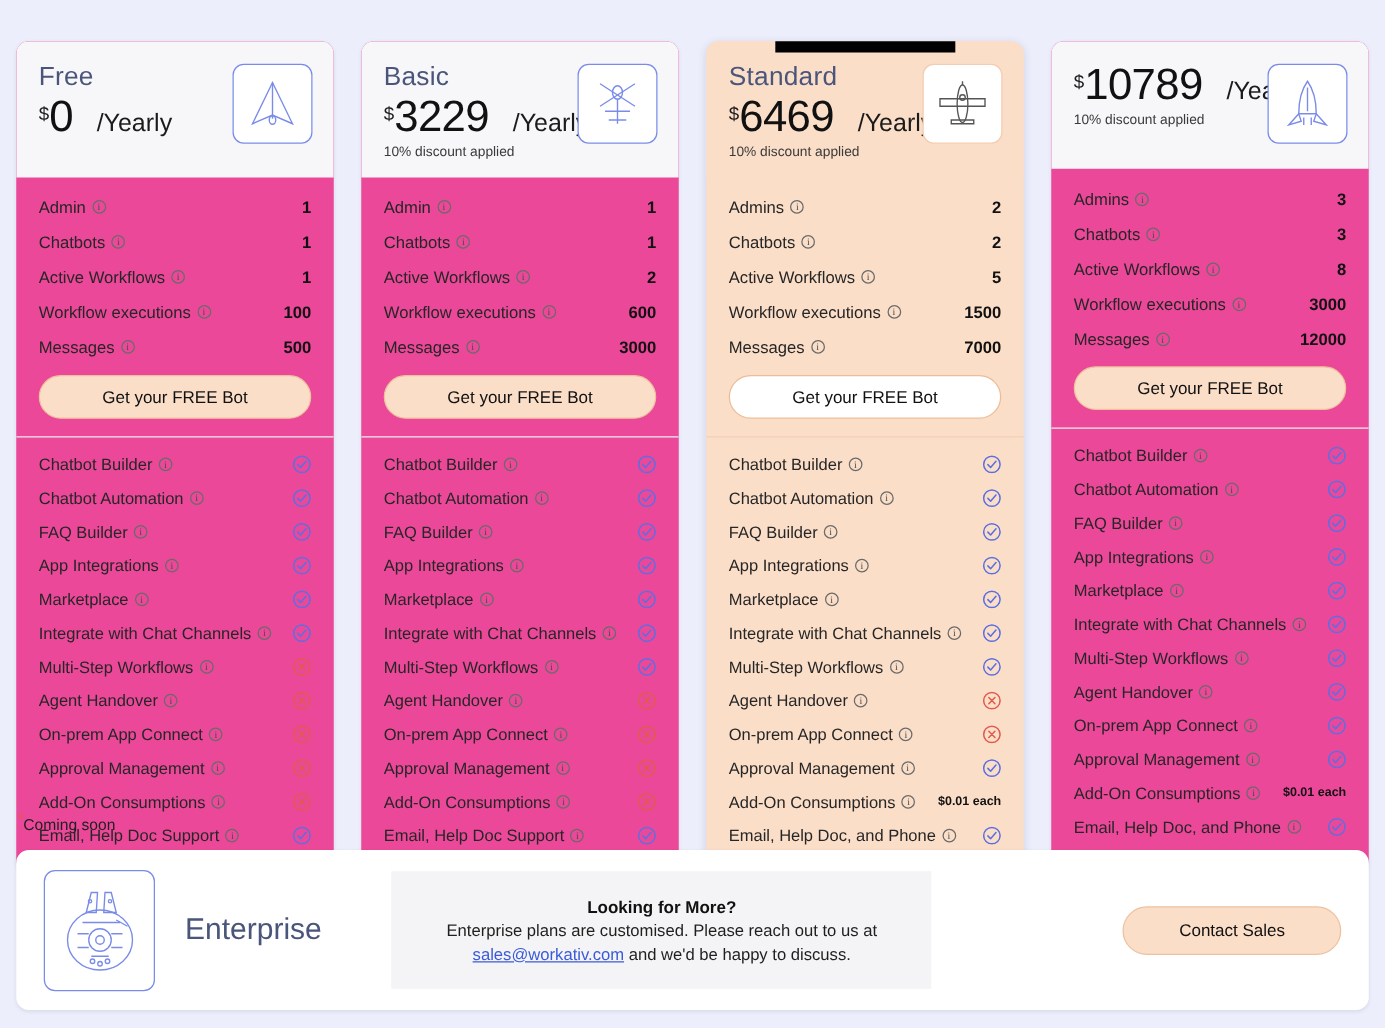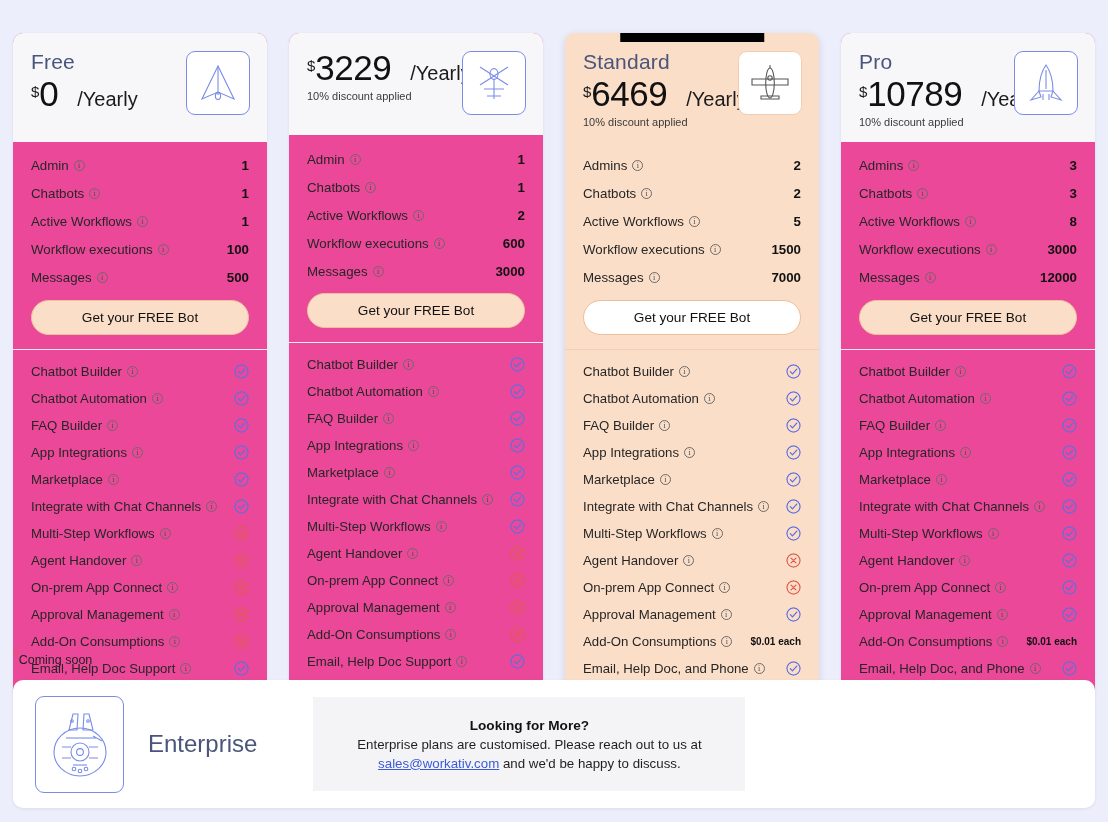--- a/index.html
+++ b/index.html
@@ -368,20 +368,21 @@
               <svg class="ico-check" viewBox="0 0 16 16" fill="none" stroke="#5b6fe0" stroke-width="1.3">
       <circle cx="8" cy="8" r="7"></circle>
                 <path d="M4.6 8.2 L6.9 10.6 L11.5 5.4" stroke-linecap="round" stroke-linejoin="round"></path>
               </svg>
             </span>
       </div>
         </div>
       </div>
       <div class="card">
         <div class="head">
+      <div class="plan-name">Basic</div>
       <div class="price-line">
         <span class="cur">$</span>
             <span class="amt">3229</span>
             <span class="per">/Yearly</span>
       </div>
       <div class="disc">10% discount applied</div>
       <div class="plan-icon">
             <svg width="44" height="44" viewBox="0 0 44 44" fill="none" stroke="#7a8ce8" stroke-width="1.1">
               <ellipse cx="22" cy="13" rx="4" ry="5.4"></ellipse>
               <path d="M8 6 L36 24"></path>
@@ -778,21 +779,20 @@
               <svg class="ico-check" viewBox="0 0 16 16" fill="none" stroke="#5b6fe0" stroke-width="1.3">
       <circle cx="8" cy="8" r="7"></circle>
                 <path d="M4.6 8.2 L6.9 10.6 L11.5 5.4" stroke-linecap="round" stroke-linejoin="round"></path>
               </svg>
             </span>
       </div>
         </div>
       </div>
       <div class="card">
         <div class="head">
-      <div class="plan-name">Pro</div>
       <div class="price-line">
         <span class="cur">$</span>
             <span class="amt">10789</span>
             <span class="per">/Yearly</span>
       </div>
       <div class="disc">10% discount applied</div>
       <div class="plan-icon">
             <svg width="44" height="44" viewBox="0 0 44 44" fill="none" stroke="#7a8ce8" stroke-width="1.1">
               <path d="M22 4 C17 11 15 22 15 30 L29 30 C29 22 27 11 22 4 Z"></path>
               <path d="M15 30 L7 39 L17 36 Z"></path>
@@ -1013,15 +1013,16 @@
       </svg>
     </div>
     <div class="ent-name">Enterprise</div>
     <div class="ent-box">
       <div class="ent-title">Looking for More?</div>
       <div class="ent-l1">Enterprise plans are customised. Please reach out to us at</div>
       <div class="ent-l2">
         <span class="ent-link">sales@workativ.com</span><span> and we'd be happy to discuss.</span>
       </div>
     </div>
+    <button class="ent-cta">Contact Sales</button>
   </div>
 
 </div>
 
 </body></html>

